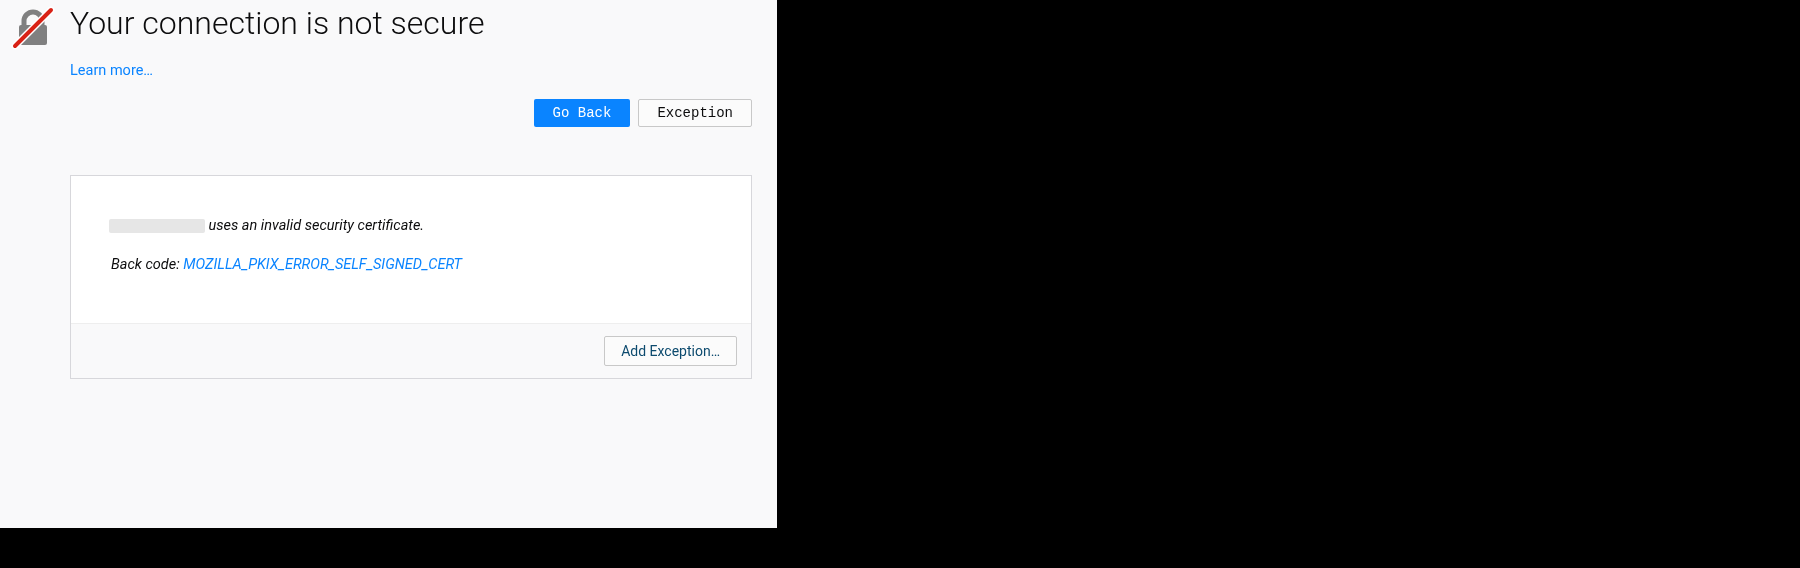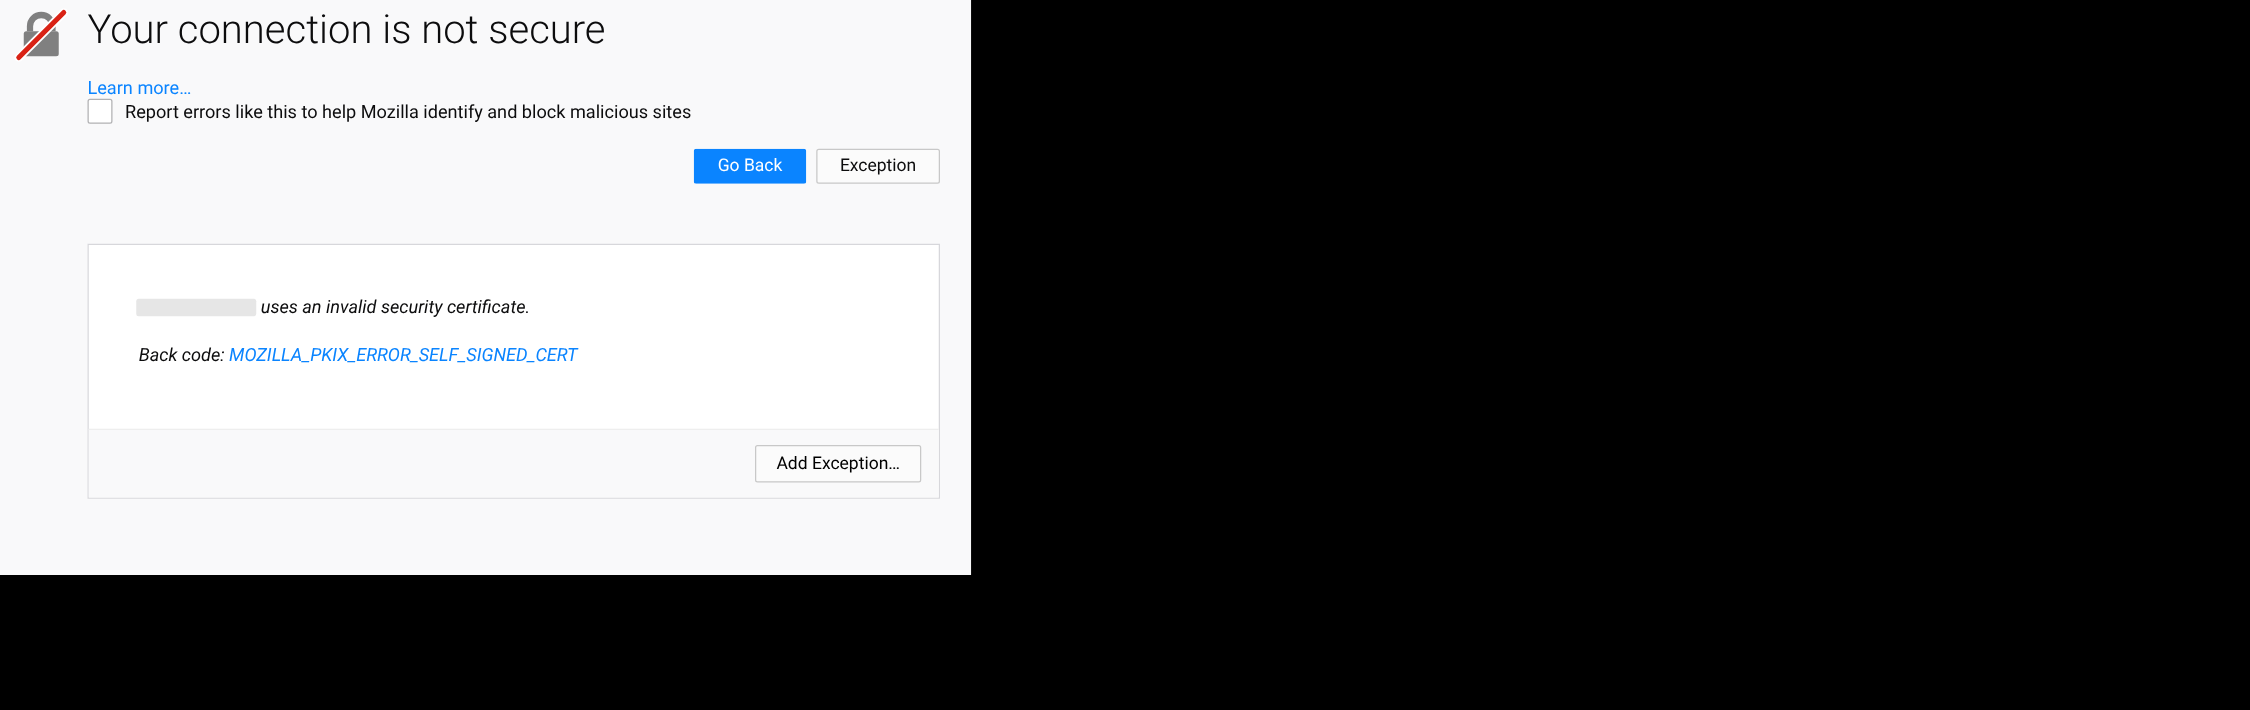--- a/index.html
+++ b/index.html
@@ -9,21 +9,21 @@
     height: 568px;
     font-family: -apple-system, BlinkMacSystemFont, "Segoe UI", Roboto, "Helvetica Neue", Arial, sans-serif;
     background: #000;
     overflow: hidden;
   }
   .left-pane {
     position: absolute;
     left: 0;
     top: 0;
     width: 777px;
-    height: 460px;
+    height: 528px;
     background: #f9f9fa;
     color: #0c0c0d;
   }
   .right-pane {
     position: absolute;
     left: 777px;
     top: 0;
     right: 0;
     height: 568px;
     background: #000;
@@ -62,21 +62,21 @@
     border-radius: 2px;
   }
   .redacted.a { width: 68px; }
   .redacted.b { width: 96px; margin-left: -2px;}
   .learn-more {
     color: #0a84ff;
     font-size: 14.5px;
     text-decoration: none;
     cursor: pointer;
     display: inline-block;
-    margin-bottom: 0;
+    margin-bottom: 20px;
   }
   .report-row {
     display: flex;
     align-items: center;
     gap: 10px;
     margin-bottom: 20px;
   }
   .cb {
     width: 18px;
     height: 18px;
@@ -99,20 +99,21 @@
   .btn {
     height: 26px;
     padding: 0 18px;
     border-radius: 2px;
     font-size: 14px;
     cursor: pointer;
     border: 1px solid transparent;
     display: inline-flex;
     align-items: center;
     justify-content: center;
+    font-family: Liberation Mono, monospace;
   }
   .btn-primary {
     background: #0a84ff;
     color: #fff;
   }
   .btn-secondary {
     background: #fbfbfb;
     border: 1px solid #c8c8c8;
     color: #0c0c0d;
   }
@@ -138,21 +139,21 @@
   .details-footer {
     background: #f9f9fa;
     padding: 12px 14px;
     display: flex;
     justify-content: flex-end;
     border-top: 1px solid #eee;
   }
   .btn-exception {
     background: #fbfbfb;
     border: 1px solid #c8c8c8;
-    color: #000000;
+    color: #0c4a6e;
     height: 28px;
     padding: 0 16px;
     border-radius: 2px;
     font-size: 14px;
     cursor: pointer;
     display: inline-flex;
     align-items: center;
   }
 </style>
 </head>
@@ -168,24 +169,20 @@
       <line x1="5" y1="41" x2="41" y2="5" stroke="#d92215" stroke-width="4" stroke-linecap="round"></line>
     </svg>
   </div>
 
   <div class="content">
     <h1 class="title">Your connection is not secure</h1>
 
 
     <a class="learn-more">Learn more…</a>
 
-    <div class="report-row">
-      <div class="cb"></div>
-      <div class="report-label">Report errors like this to help Mozilla identify and block malicious sites</div>
-    </div>
 
     <div class="button-row">
       <div class="btn btn-primary">Go Back</div>
       <div class="btn btn-secondary">Exception</div>
     </div>
 
     <div class="details-box">
       <div class="details-body">
         <p>
           <span class="redacted b"></span><span> uses an invalid security certificate.</span>

